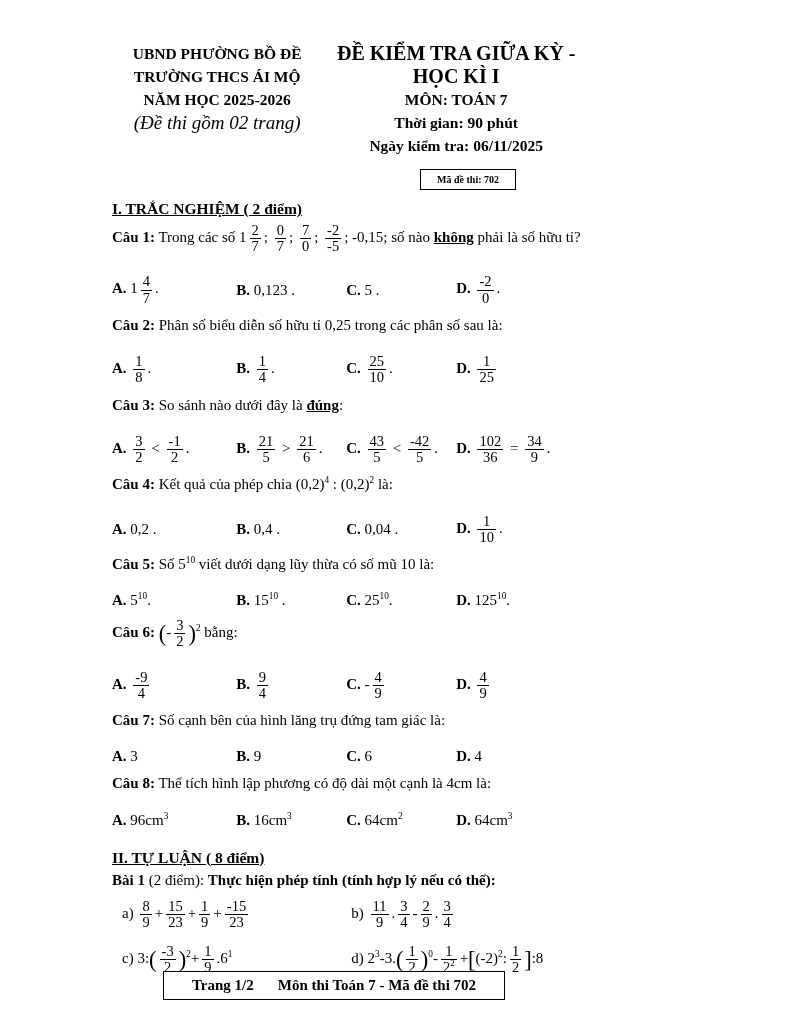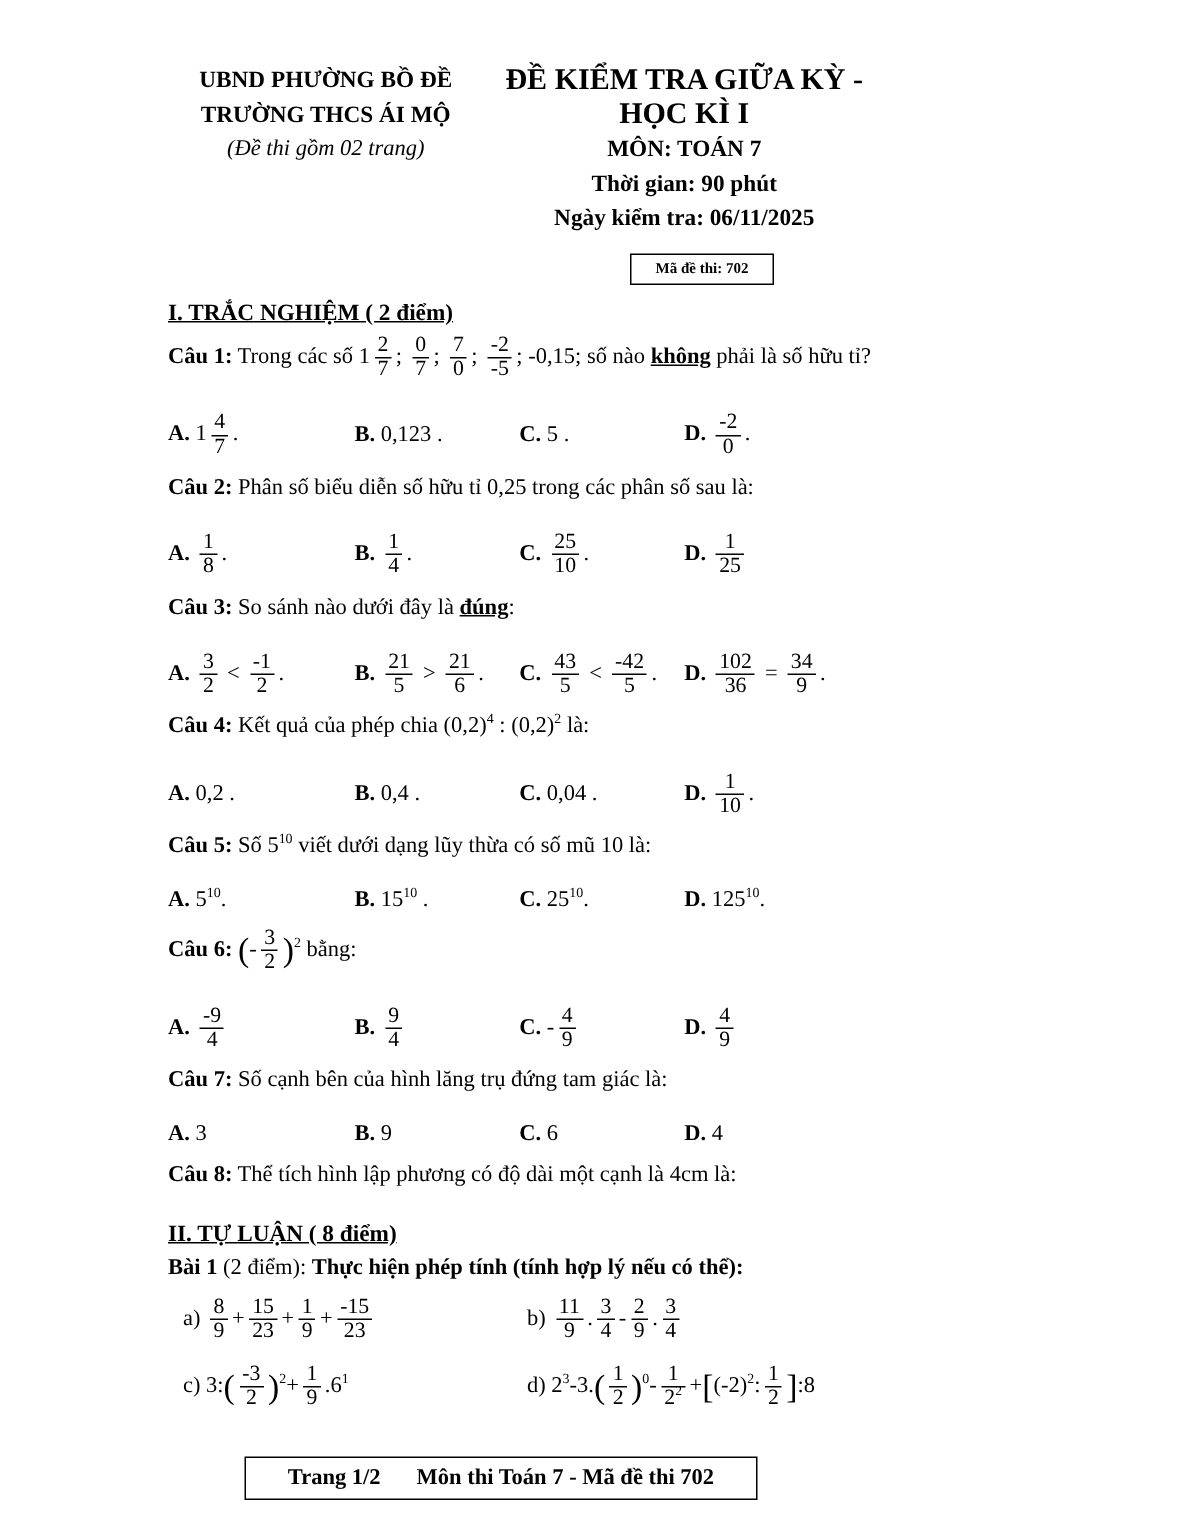--- a/index.html
+++ b/index.html
@@ -4,21 +4,21 @@
 <style>
   *{margin:0;padding:0;box-sizing:border-box;}
   html,body{background:#ffffff;}
   body{font-family:"Liberation Serif", serif;color:#000;}
   .page{width:668px;height:1024px;position:relative;background:#fff;padding:42px 78px 0 112px;overflow:hidden;}
   .header{display:flex;}
   .header-left{width:44%;text-align:center;}
   .header-right{width:56%;text-align:center;}
   .hline{font-weight:bold;font-size:15.5px;line-height:23px;}
   .hline.big{font-size:20px;}
-  .hline.italic{font-style:italic;font-weight:normal;font-size:15px;}
+  .hline.italic{font-style:italic;font-weight:normal;font-size:19px;}
   .code-row{display:flex;justify-content:flex-end;padding-right:74px;margin:12px 0 10px;}
   .code-box{border:1.5px solid #000;padding:4px 16px;font-weight:bold;font-size:10px;}
   .sec-title{font-size:15.5px;font-weight:bold;text-decoration:underline;margin:2px 0 4px;}
   .instruction{font-style:italic;font-size:15px;margin-bottom:7px;}
   .question{margin-bottom:8px;}
   .stem{font-size:15px;line-height:1.35;}
   .qlabel{font-weight:bold;}
   .options{display:grid;grid-template-columns:26% 23% 23% 28%;align-items:center;font-size:15px;margin-top:18px;}
   .option b{font-weight:bold;}
   .frac{display:inline-block;vertical-align:middle;text-align:center;line-height:1.05;margin:1px 3px;font-size:14.5px;}
@@ -37,20 +37,21 @@
 </style>
 </head>
 <body>
 
 <div class="page">
 
   <header class="header">
     <div class="header-left">
       <div class="hline">UBND PHƯỜNG BỒ ĐỀ</div>
       <div class="hline">TRƯỜNG THCS ÁI MỘ</div>
+      <div class="hline">NĂM HỌC 2025-2026</div>
       <div class="hline italic">(Đề thi gồm 02 trang)</div>
     </div>
     <div class="header-right">
       <div class="hline big">ĐỀ KIỂM TRA GIỮA KỲ -  HỌC KÌ I</div>
       <div class="hline">MÔN: TOÁN 7</div>
       <div class="hline">Thời gian: 90 phút</div>
       <div class="hline">Ngày kiểm tra: 06/11/2025</div>
     </div>
   </header>
 
@@ -121,20 +122,26 @@
           <div class="stem"><b class="qlabel">Câu 7:</b> Số cạnh bên của hình lăng trụ đứng tam giác là:</div>
           <div class="options">
             <div class="option"><b>A.</b> 3</div>
             <div class="option"><b>B.</b> 9</div>
             <div class="option"><b>C.</b> 6</div>
             <div class="option"><b>D.</b> 4</div>
           </div>
         </div>
         <div class="question">
           <div class="stem"><b class="qlabel">Câu 8:</b> Thể tích hình lập phương có độ dài một cạnh là 4cm là:</div>
+          <div class="options">
+            <div class="option"><b>A.</b> 96cm<sup>3</sup></div>
+            <div class="option"><b>B.</b> 16cm<sup>3</sup></div>
+            <div class="option"><b>C.</b> 64cm<sup>2</sup></div>
+            <div class="option"><b>D.</b> 64cm<sup>3</sup></div>
+          </div>
         </div>
       </div>
   </section>
 
   <section class="sec2">
     <h2 class="sec-title">II. TỰ LUẬN ( 8 điểm)</h2>
     <p class="bai-line">
       <span class="bai-label">Bài 1</span><span> (2 điểm): </span><span class="bai-instruction">Thực hiện phép tính (tính hợp lý nếu có thể):</span>
     </p>
     <div id="exercise-items" class="ex-grid">

